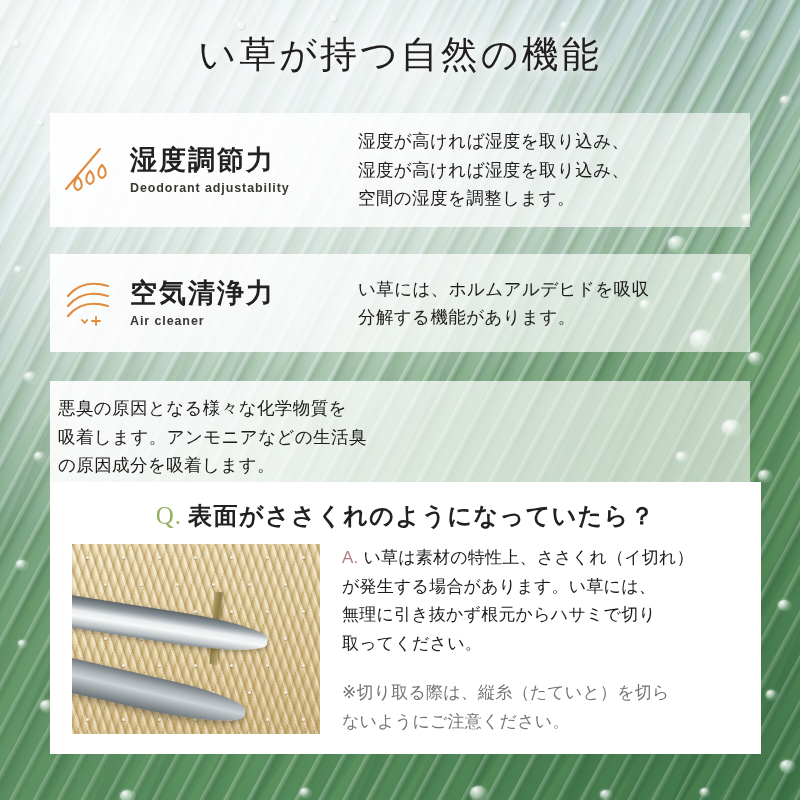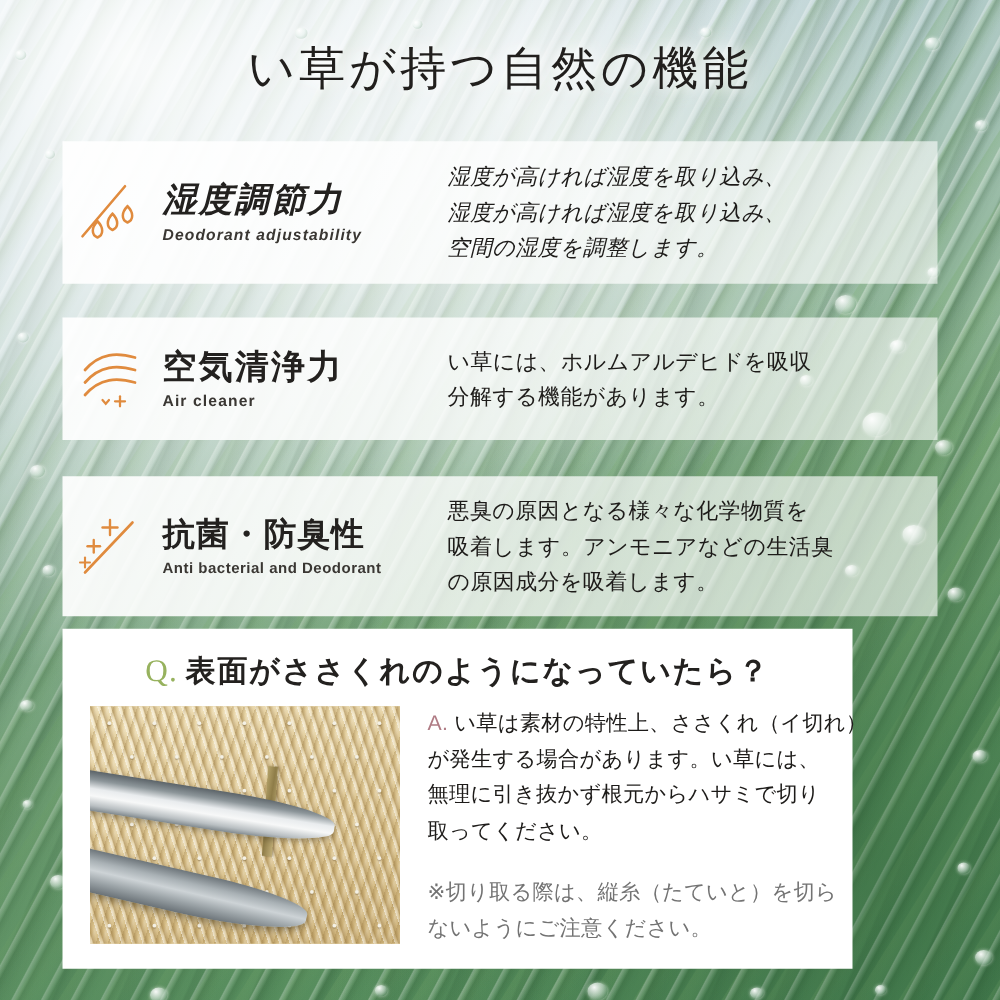--- a/index.html
+++ b/index.html
@@ -53,40 +53,40 @@
   
   .card{
     position:absolute;left:50px;width:700px;
     background:linear-gradient(100deg,
         rgba(255,255,255,.93) 0%,
         rgba(255,255,255,.86) 30%,
         rgba(255,255,255,.70) 62%,
         rgba(255,255,255,.58) 100%);
     display:flex;align-items:center;
   }
-  #card-0{top:113px;height:114px;font-style:italic;}
+  #card-0{top:113px;height:114px;}
   #card-1{top:254px;height:98px;}
   #card-2{top:381px;height:112px;}
 
   .card-left{width:300px;display:flex;align-items:center;flex:0 0 300px;}
   .icon-wrap{width:78px;flex:0 0 78px;display:flex;justify-content:center;align-items:center;}
   .titles{padding-left:2px;}
   .ja{font-size:27px;color:#23211f;font-weight:700;letter-spacing:2px;line-height:1.15;}
   #card-2 .ja{font-size:26px;letter-spacing:1px;}
   .en{font-size:12.5px;color:#3a3733;font-weight:700;letter-spacing:.9px;margin-top:4px;}
   #card-2 .en{font-size:12px;letter-spacing:.4px;}
   .card-desc{
     font-size:17.5px;color:#1d1b19;line-height:1.62;letter-spacing:.4px;
     padding-left:8px;
   }
   .card-desc div{white-space:nowrap;}
 
   
   .qa{
-    position:absolute;left:50px;top:503px;width:632px;height:272px;
+    position:absolute;left:50px;top:482px;width:711px;height:272px;
     background:#ffffff;
   }
   .qa-head{
     position:absolute;left:0;right:0;top:18px;text-align:center;
     font-size:24px;color:#23211f;font-weight:700;letter-spacing:1.5px;
   }
   .q-mark{
     font-family:"Liberation Serif","DejaVu Serif",serif;
     color:#97b25e;font-weight:400;font-size:25px;letter-spacing:1px;
     margin-right:6px;
@@ -225,37 +225,20 @@
         <div class="en">Air cleaner</div>
       </div>
     </div>
     <div class="card-desc">
       <div>い草には、ホルムアルデヒドを吸収</div>
       <div>分解する機能があります。</div>
     </div>
   </div>
 
   <div class="card" id="card-2">
-    <div class="card-left">
-      <div class="icon-wrap">
-        <svg width="58" height="58" viewBox="0 0 58 58">
-          <line x1="8" y1="50" x2="46" y2="10" stroke="#e08b3e" stroke-width="2.1" stroke-linecap="round"></line>
-          <line x1="28" y1="8" x2="28" y2="20" stroke="#e08b3e" stroke-width="1.9" stroke-linecap="round"></line>
-          <line x1="22" y1="14" x2="34" y2="14" stroke="#e08b3e" stroke-width="1.9" stroke-linecap="round"></line>
-          <line x1="15" y1="24" x2="15" y2="34" stroke="#e08b3e" stroke-width="1.9" stroke-linecap="round"></line>
-          <line x1="10" y1="29" x2="20" y2="29" stroke="#e08b3e" stroke-width="1.9" stroke-linecap="round"></line>
-          <line x1="8" y1="38" x2="8" y2="46" stroke="#e08b3e" stroke-width="1.7" stroke-linecap="round"></line>
-          <line x1="4" y1="42" x2="12" y2="42" stroke="#e08b3e" stroke-width="1.7" stroke-linecap="round"></line>
-        </svg>
-      </div>
-      <div class="titles">
-        <div class="ja">抗菌・防臭性</div>
-        <div class="en">Anti bacterial and Deodorant</div>
-      </div>
-    </div>
     <div class="card-desc">
       <div>悪臭の原因となる様々な化学物質を</div>
       <div>吸着します。アンモニアなどの生活臭</div>
       <div>の原因成分を吸着します。</div>
     </div>
   </div>
 
   <div class="qa">
     <div class="qa-head">
       <span class="q-mark">Q.</span><span>表面がささくれのようになっていたら？</span>

